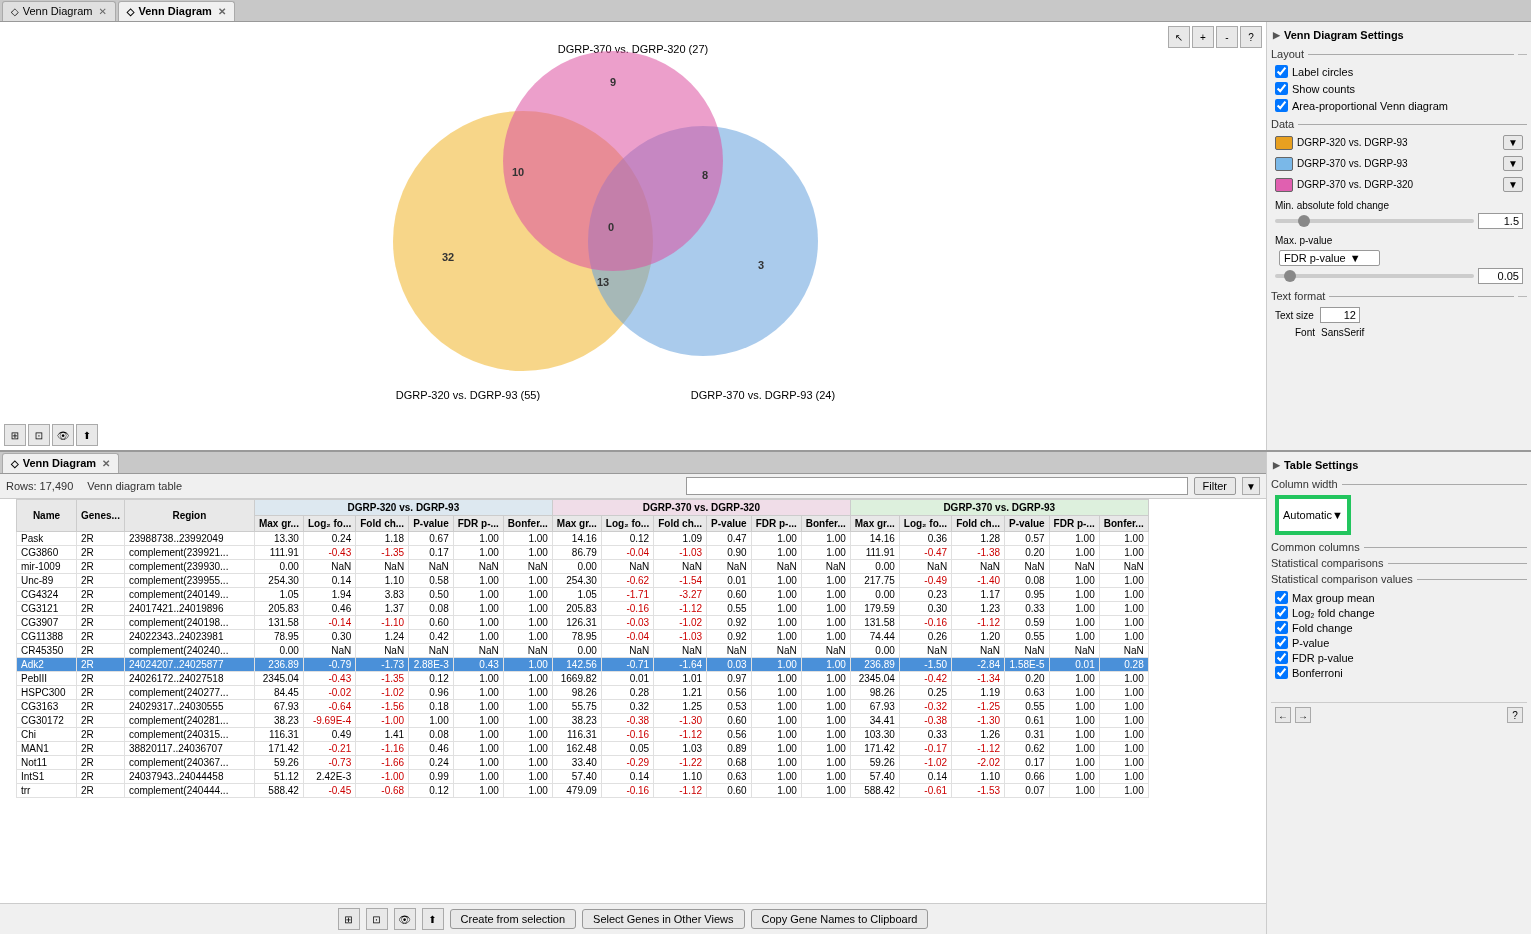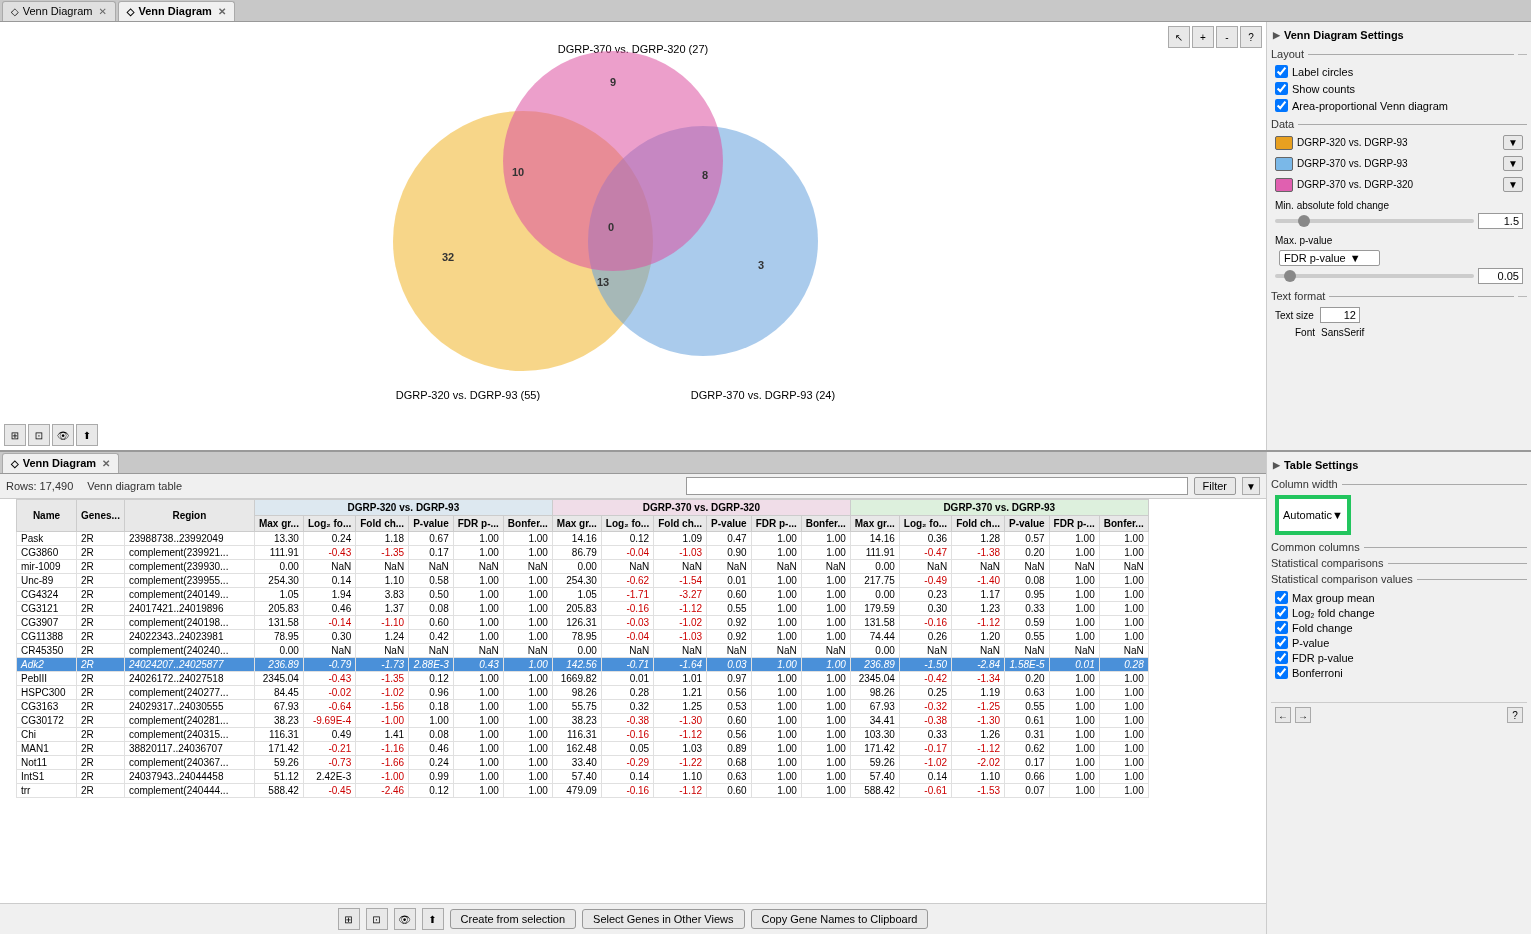--- a/index.html
+++ b/index.html
@@ -251,21 +251,21 @@
     }
     thead th.group-header-2 { background: #f0dde8; }
     thead th.group-header-3 { background: #ddf0dd; }
     tbody td {
       border: 1px solid #e0e0e0;
       padding: 1px 4px;
       text-align: right;
       font-size: 10px;
     }
     tbody td.text-left { text-align: left; }
-    tbody tr.highlighted { background: #4a90d9; color: white; font-style: italic; }
+    tbody tr.highlighted { background: #4a90d9; color: white; }
     tbody tr.highlighted td { background: #4a90d9; color: white; }
 
     .bottom-action-bar {
       display: flex;
       align-items: center;
       justify-content: center;
       gap: 6px;
       padding: 4px;
       background: #f0f0f0;
       border-top: 1px solid #ccc;
@@ -954,21 +954,21 @@
                 <td>0.66</td>
                 <td>1.00</td>
                 <td>1.00</td>
               </tr>
               <tr>
                 <td class="text-left">trr</td>
                 <td class="text-left">2R</td>
                 <td class="text-left">complement(240444...</td>
                 <td>588.42</td>
                 <td style="color: rgb(204, 0, 0);">-0.45</td>
-                <td style="color: rgb(204, 0, 0);">-2.46</td>
+                <td style="color: rgb(204, 0, 0);">-0.68</td>
                 <td>0.12</td>
                 <td>1.00</td>
                 <td>1.00</td>
                 <td>479.09</td>
                 <td style="color: rgb(204, 0, 0);">-0.16</td>
                 <td style="color: rgb(204, 0, 0);">-1.12</td>
                 <td>0.60</td>
                 <td>1.00</td>
                 <td>1.00</td>
                 <td>588.42</td>

